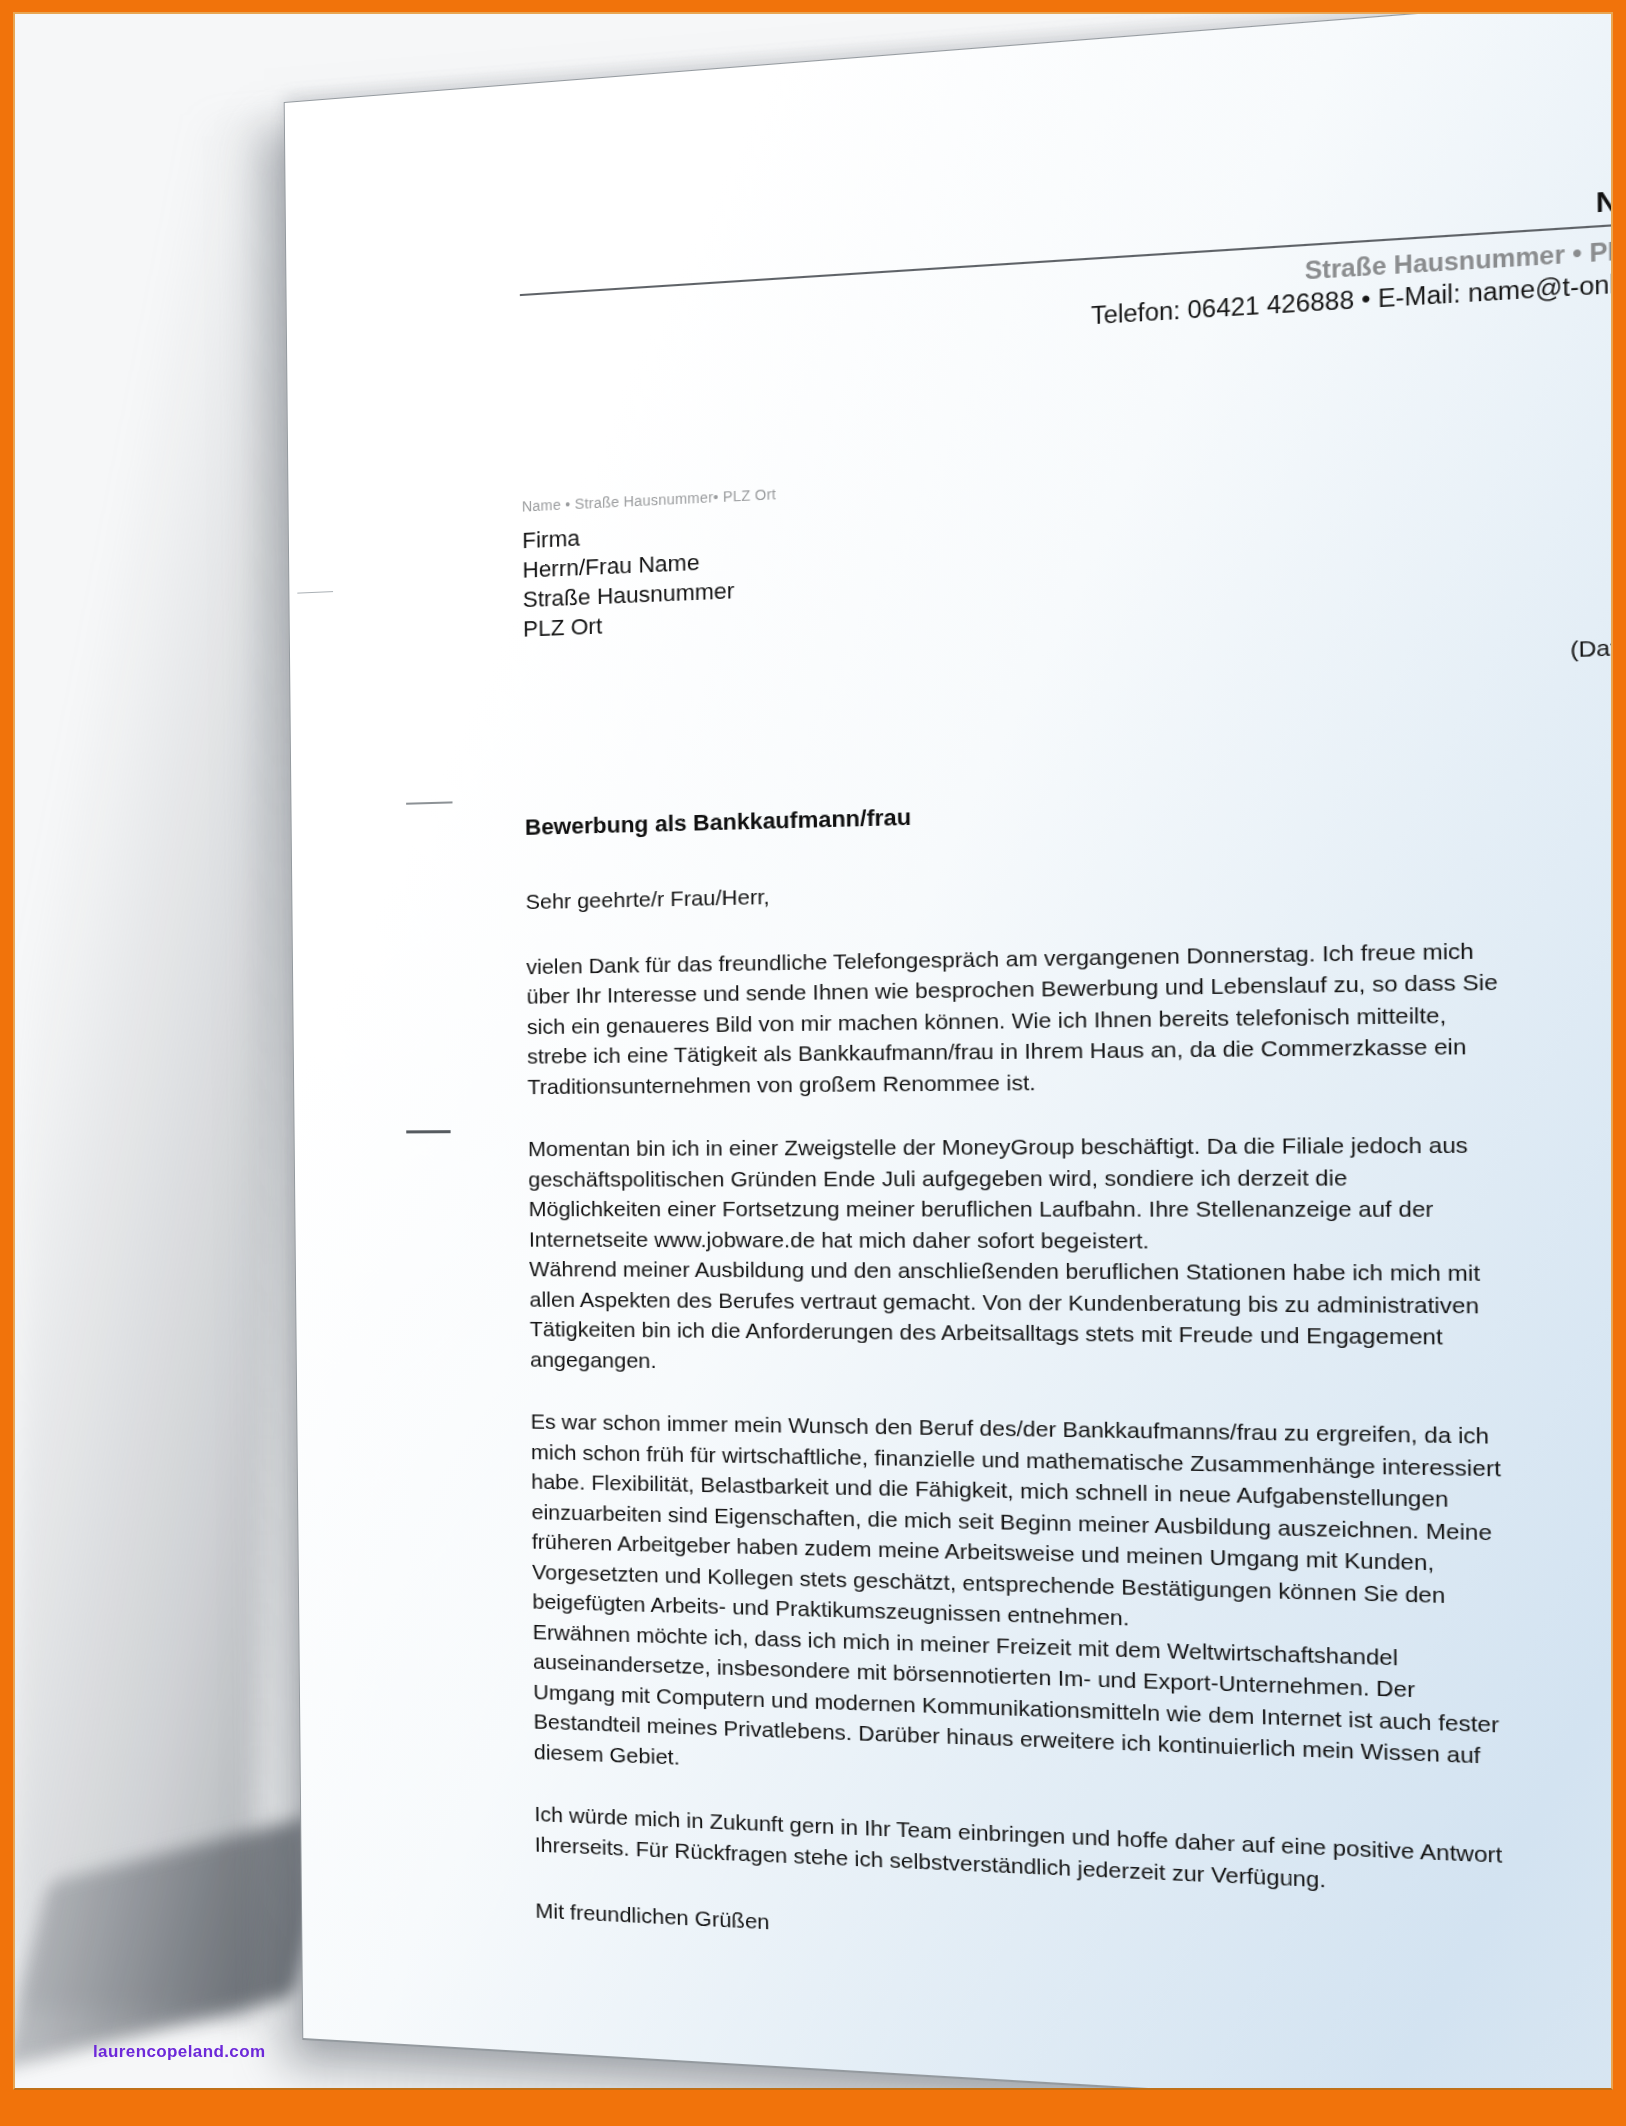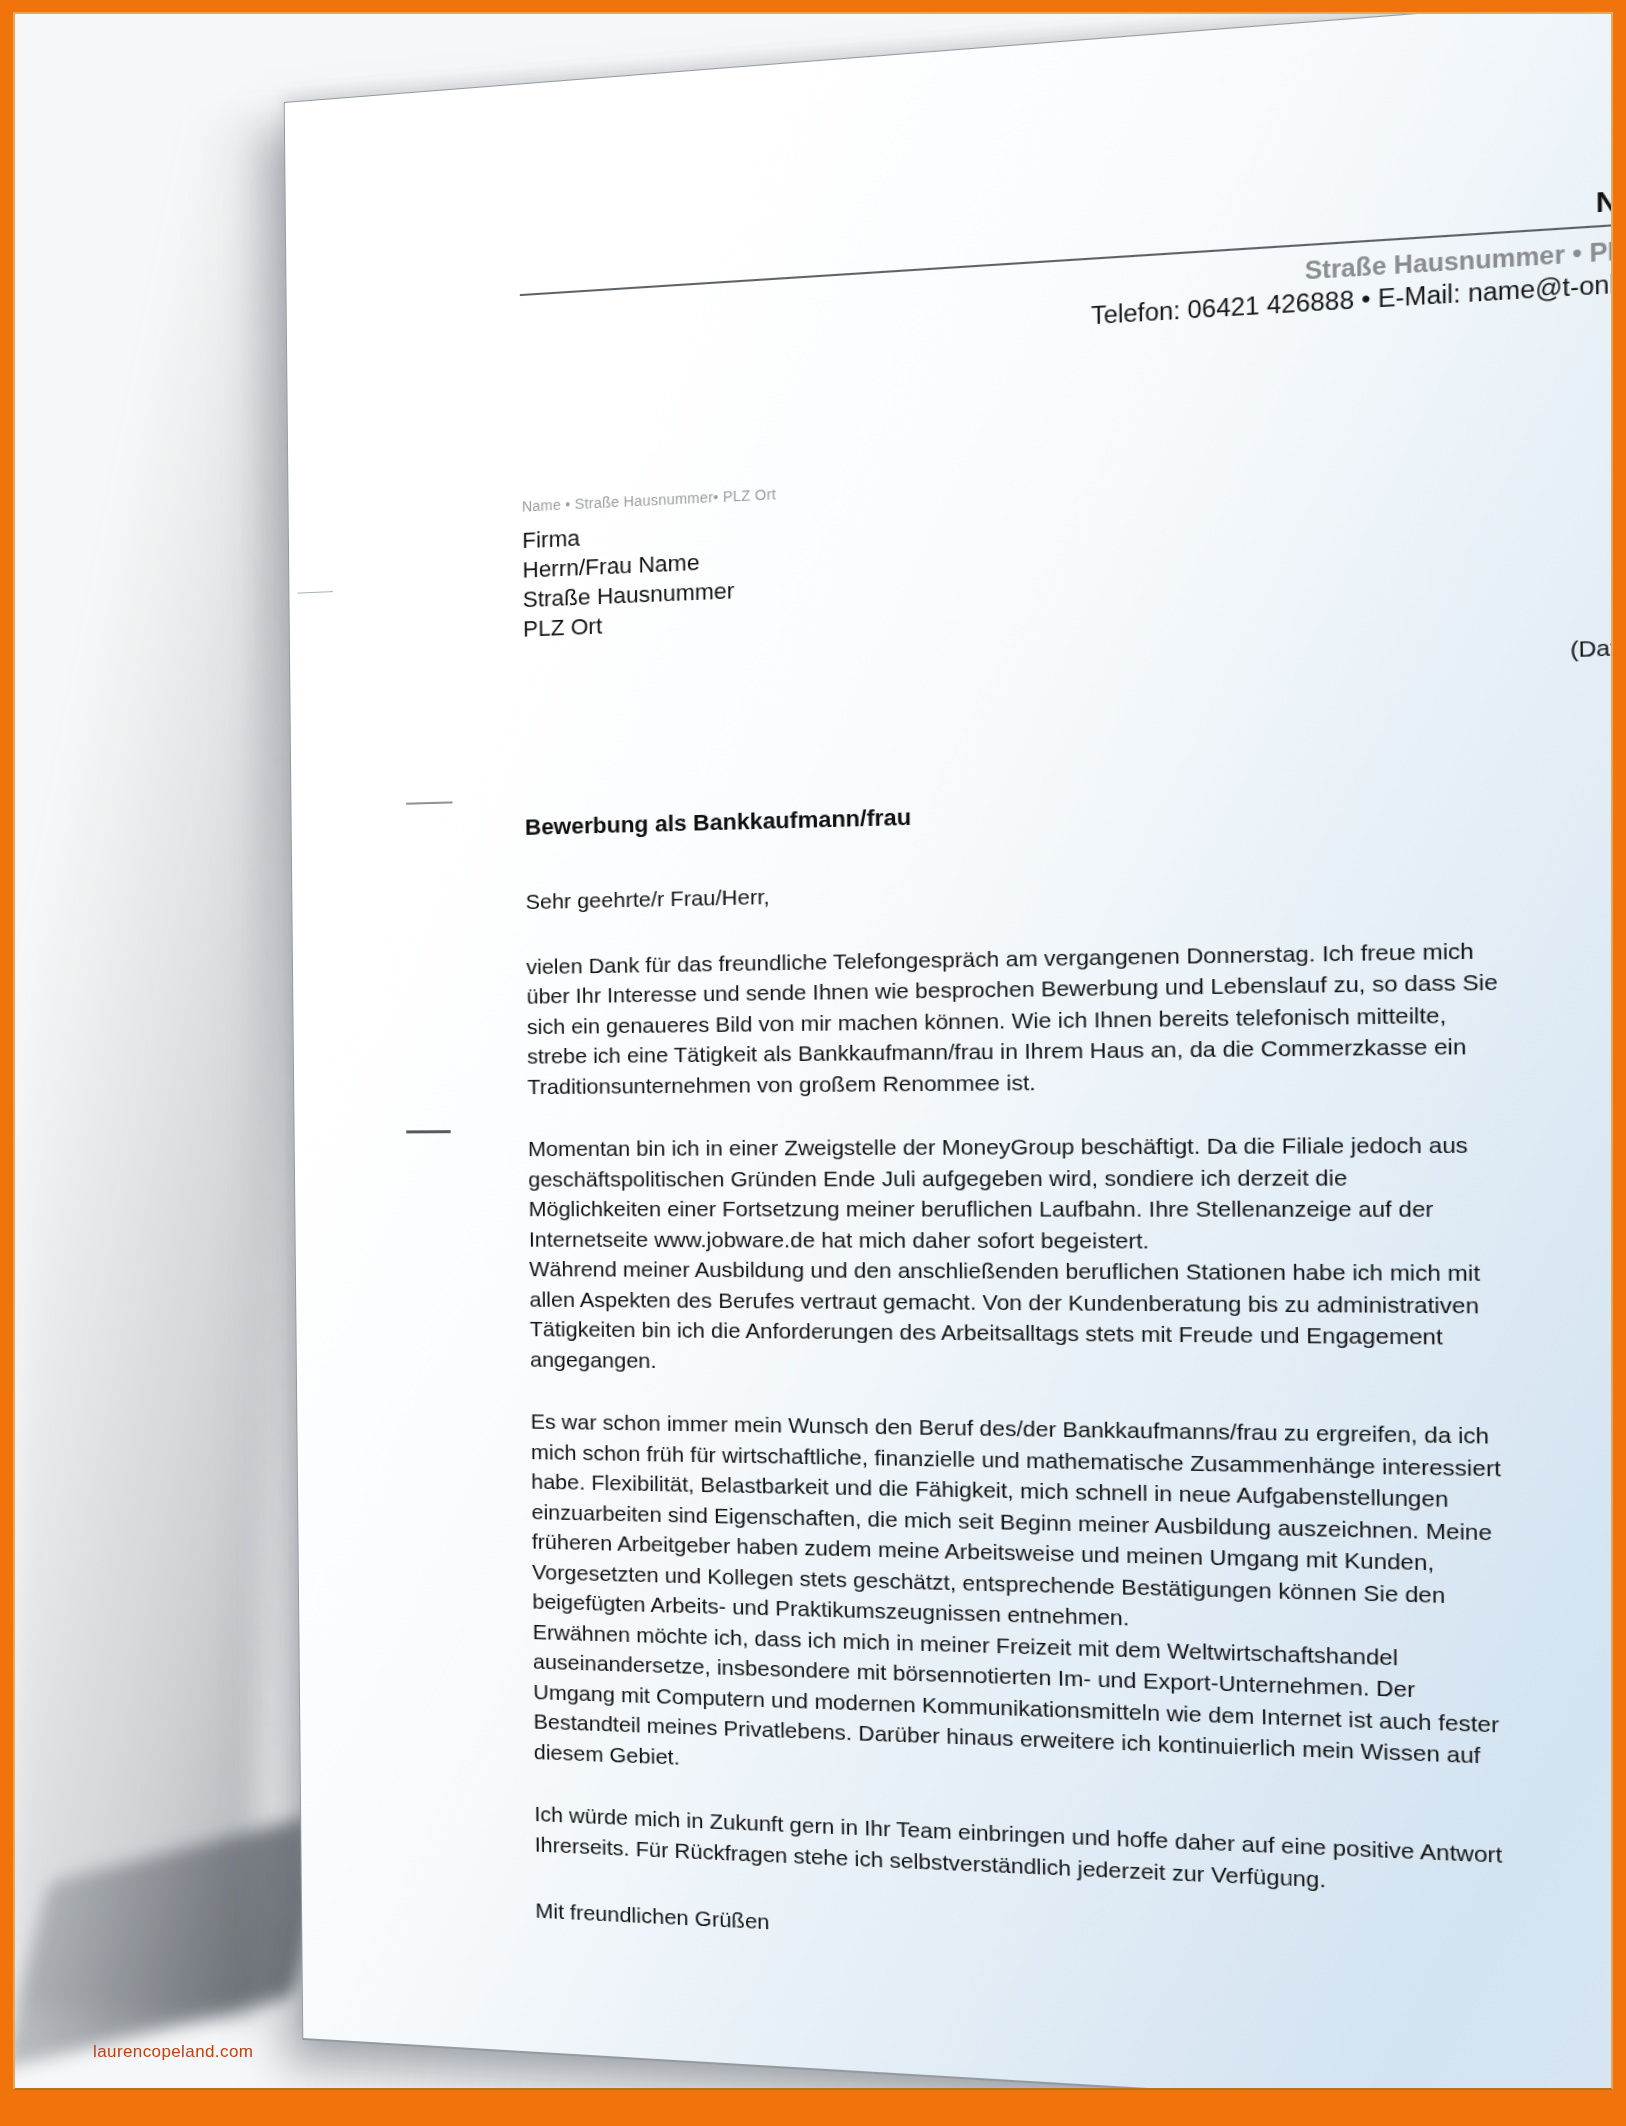--- a/index.html
+++ b/index.html
@@ -57,21 +57,21 @@
   .salutation{margin-top:44px;}
   .para{white-space:pre-line;margin:0 0 32px 0;}
   .para.first{margin-top:34px;}
   .closing{margin-top:36px;}
   
   .fold-mark-1{position:absolute;left:8px;top:490px;width:36px;height:1px;background:#aab0b5;}
   .fold-mark-2{position:absolute;left:115px;top:703px;width:46px;height:2px;background:#8d9296;}
   .fold-mark-3{position:absolute;left:112px;top:1028px;width:44px;height:3px;background:#565b60;}
   .watermark{
     position:absolute;left:78px;top:2028px;
-    font-size:17px;font-weight:400;letter-spacing:0.4px;color:#c2410c;
+    font-size:17px;font-weight:700;letter-spacing:0.4px;color:#6d28d9;
   }
 </style>
 </head>
 <body>
 
 <div class="stage">
 
   <div class="left-shadow"></div>
   <div class="corner-shadow"></div>
 

